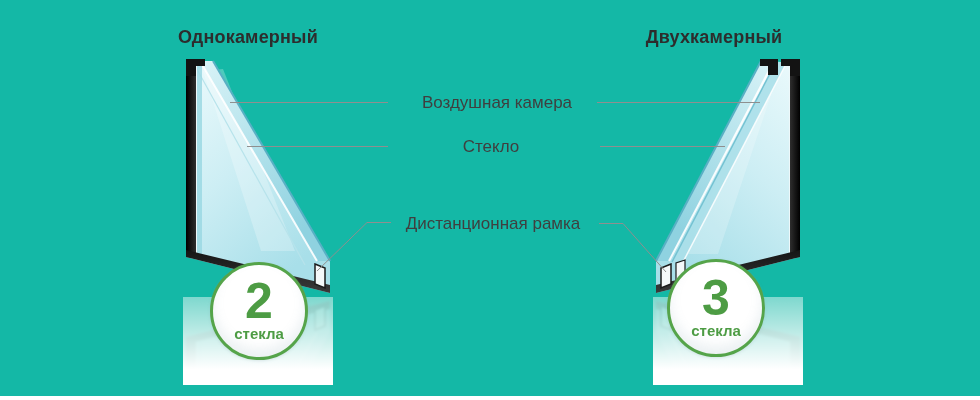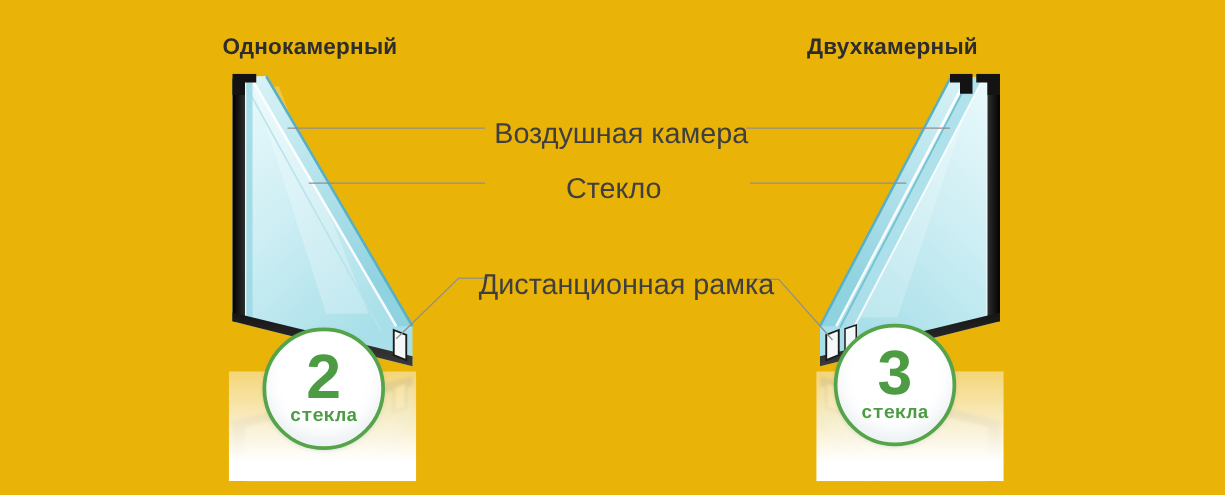--- a/index.html
+++ b/index.html
@@ -1,17 +1,17 @@
 <!DOCTYPE html>
 <html style="--accent-green: #4d9c44; --badge-green: #55a44a; --title-text: #2d2d2d; --label-text: #3f3f3f; --line-gray: #8f8f8f; --glass-tint: #bce8f0;"><head>
 <meta charset="utf-8">
 <style>
   html,body{margin:0;padding:0;background:#fff;}
   .canvas{
-    position:relative;width:980px;height:396px;overflow:hidden;background:#eab308;
+    position:relative;width:980px;height:396px;overflow:hidden;background:#14b8a6;
     font-family:"Liberation Sans","DejaVu Sans",sans-serif;
   }
   .unit-title{
     position:absolute;width:200px;text-align:center;
     font-size:18px;font-weight:bold;letter-spacing:.2px;
     color:var(--title-text,#2d2d2d);z-index:7;
   }
   .title-left{left:148px;top:27px;}
   .title-right{left:614px;top:27px;}
 
@@ -25,21 +25,21 @@
   .refl svg{position:absolute;top:0;left:0;transform:scaleY(-1);opacity:.2;filter:blur(1.2px);}
   .refl::after{
     content:'';position:absolute;inset:0;
     background:linear-gradient(to bottom, rgba(255,255,255,.45) 0%, #fff 82%);
   }
 
   .callouts{position:absolute;left:0;top:0;z-index:5;}
 
   .callout-label{
     position:absolute;width:220px;text-align:center;
-    font-size:23px;color:var(--label-text,#3f3f3f);z-index:7;white-space:nowrap;
+    font-size:17px;color:var(--label-text,#3f3f3f);z-index:7;white-space:nowrap;
   }
   .label-air{left:387px;top:93px;}
   .label-glass{left:381px;top:137px;}
   .label-spacer{left:383px;top:214px;}
 
   .badge{
     position:absolute;width:98px;height:98px;border-radius:50%;
     background:#fff;border:3px solid var(--badge-green,#55a44a);
     box-sizing:border-box;display:flex;flex-direction:column;
     align-items:center;justify-content:center;z-index:6;
@@ -47,21 +47,20 @@
   }
   .badge-left{left:210px;top:262px;}
   .badge-right{left:667px;top:259px;}
   .badge .num{
     font-size:50px;font-weight:bold;line-height:.85;
     color:var(--accent-green,#4d9c44);
   }
   .badge .cap{
     font-size:15px;font-weight:bold;margin-top:3px;
     color:var(--accent-green,#4d9c44);
-    font-family:Liberation Mono, monospace;
   }
 </style>
 </head>
 <body>
 
 <div class="canvas">
 
   <div class="unit-title title-left">Однокамерный</div>
   <div class="unit-title title-right">Двухкамерный</div>
 

